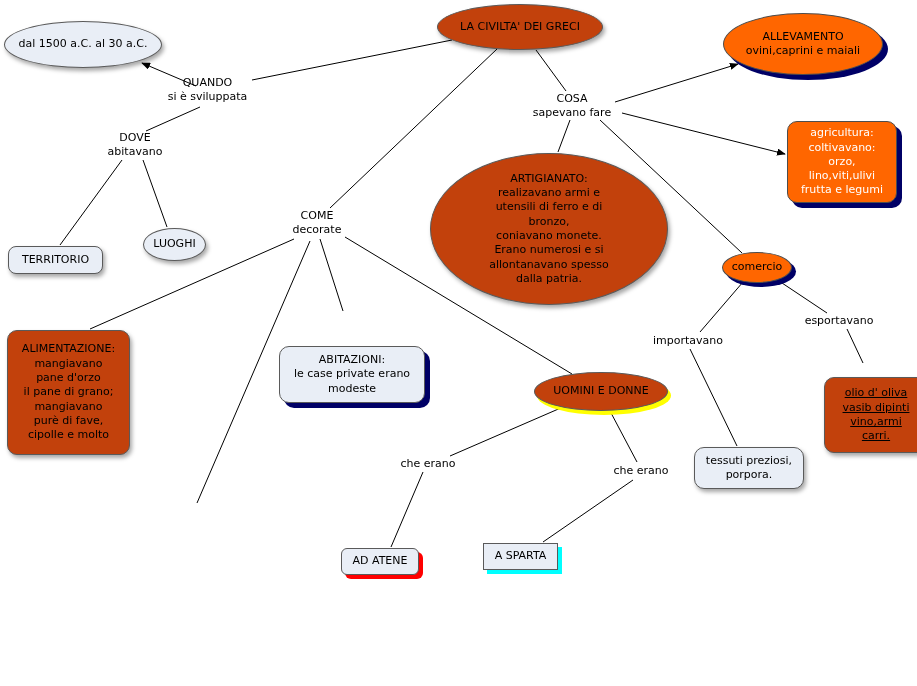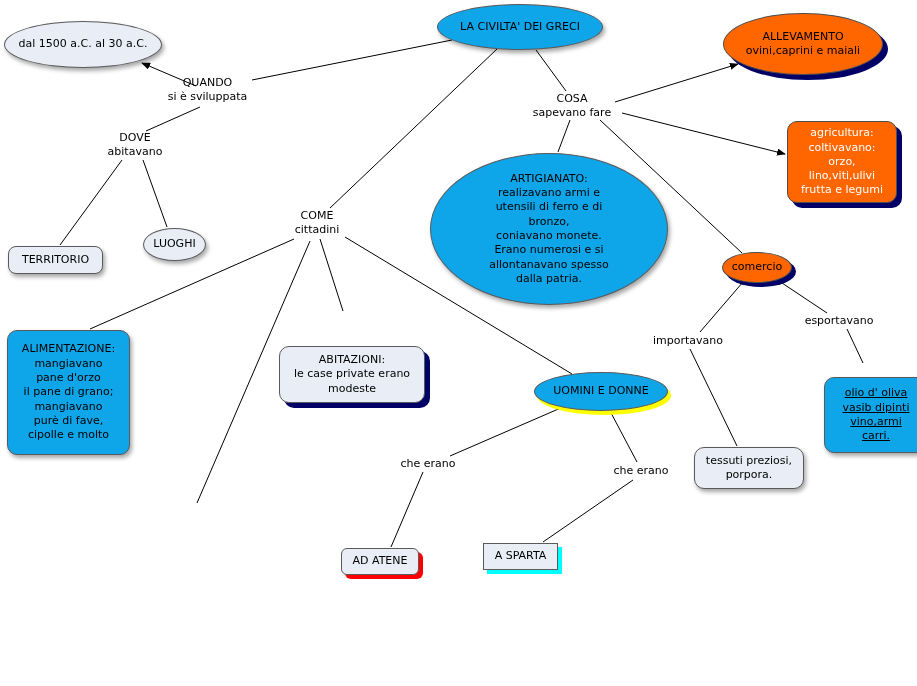--- a/index.html
+++ b/index.html
@@ -18,21 +18,21 @@
   }
   .box {
     border:1px solid #5a5a5a; border-radius:10px; background:#e9eef6;
     box-shadow:2px 3px 4px rgba(0,0,0,0.35); padding:3px 5px;
   }
   .ellipse {
     border:1px solid #5a5a5a; border-radius:50%; background:#e9eef6;
     box-shadow:2px 3px 4px rgba(0,0,0,0.35); padding:2px 8px;
   }
   .label { background:transparent; border:none; box-shadow:none; }
-  .white { background:#0ea5e9; }
+  .white { background:#c2410c; }
   .orange { background:#ff6600; border-color:#4d4d4d; }
   .text-white { color:#ffffff; }
   .shadow-navy  { box-shadow:5px 5px 0 #000066; }
   .shadow-navy-sm { box-shadow:4px 4px 0 #000066; }
   .shadow-yellow{ box-shadow:3px 4px 0 #ffff00; }
   .shadow-red   { box-shadow:4px 4px 0 #ff0000; }
   .shadow-cyan  { box-shadow:4px 4px 0 #00ffff; }
 
   #n-title        { left:437px; top:4px;   width:166px; height:46px; }
   #n-periodo      { left:4px;   top:21px;  width:158px; height:47px; }
@@ -97,21 +97,21 @@
 
   <div class="node ellipse white" id="n-title">LA CIVILTA' DEI GRECI</div>
   <div class="node ellipse" id="n-periodo">dal 1500 a.C. al 30 a.C.</div>
   <div class="node label" id="l-quando">QUANDO
 si è sviluppata</div>
   <div class="node label" id="l-dove">DOVE
 abitavano</div>
   <div class="node box" id="n-territorio">TERRITORIO</div>
   <div class="node ellipse" id="n-luoghi">LUOGHI</div>
   <div class="node label" id="l-come">COME
-cittadini</div>
+decorate</div>
   <div class="node label" id="l-cosa">COSA
 sapevano fare</div>
   <div class="node box orange text-white shadow-navy" id="n-agricoltura">agricultura:
 coltivavano:
 orzo,
 lino,viti,ulivi
 frutta e legumi</div>
   <div class="node ellipse orange shadow-navy" id="n-allevamento">ALLEVAMENTO
 ovini,caprini e maiali</div>
   <div class="node ellipse white" id="n-artigianato">ARTIGIANATO:

